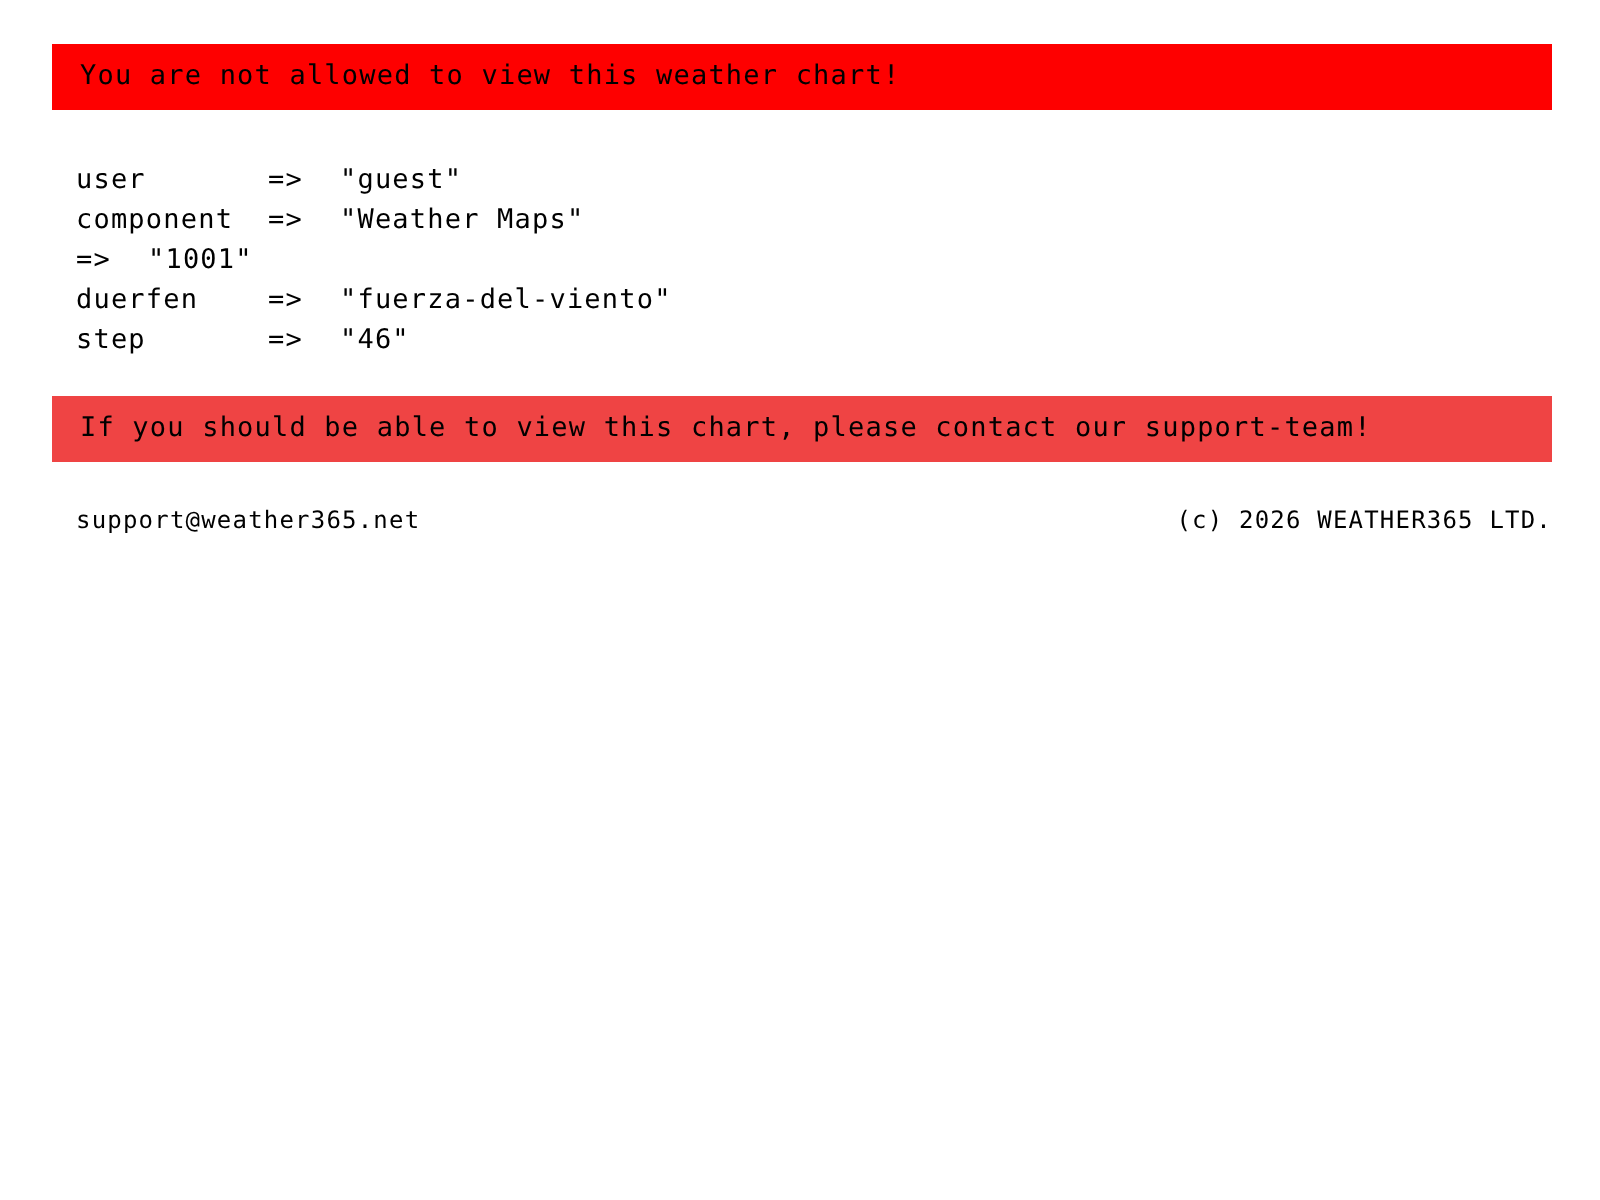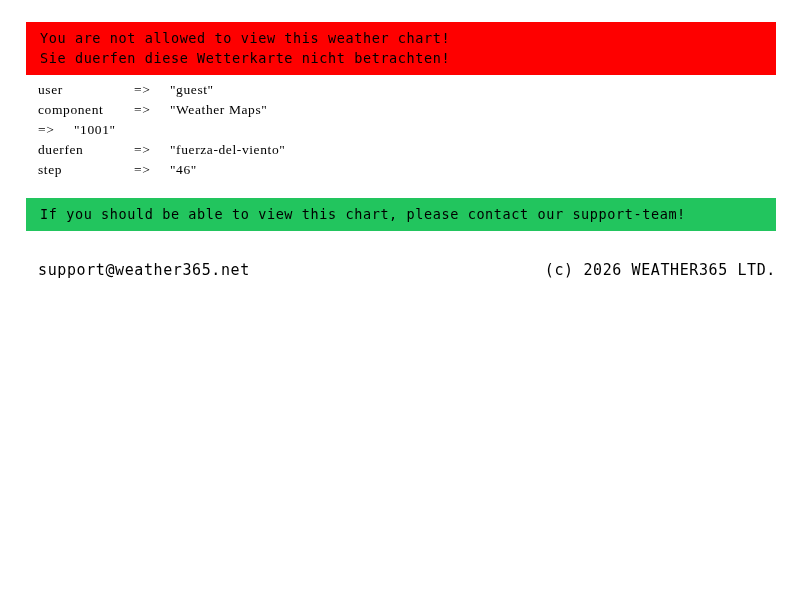--- a/index.html
+++ b/index.html
@@ -26,34 +26,33 @@
     width: 750px;
     box-sizing: border-box;
     padding: 6px 14px 7px 14px;
   }
   .banner-error {
     top: 22px;
     background: #fe0000;
   }
   .banner-ok {
     top: 198px;
-    background: #22c55e;
+    background: #ef4444;
   }
   .banner-line {
     font-family: "DejaVu Sans Mono", monospace;
     font-size: 13.5px;
     line-height: 20px;
     white-space: pre;
     letter-spacing: 0.6px;
   }
   .details {
     position: absolute;
     left: 38px;
     top: 80px;
-    font-family: Liberation Serif, serif;
   }
   .detail-row {
     display: flex;
     line-height: 20px;
     white-space: pre;
     font-size: 13.5px;
     letter-spacing: 0.6px;
   }
   .detail-key {
     width: 96px;
@@ -62,43 +61,42 @@
   .detail-arrow {
     width: 36px;
     flex: 0 0 36px;
   }
   .detail-value {
     flex: 1 1 auto;
   }
   .footer {
     position: absolute;
     left: 38px;
-    top: 260px;
+    top: 250px;
     width: 738px;
     display: flex;
     justify-content: space-between;
-    font-size: 15px;
+    font-size: 12px;
     line-height: 20px;
     white-space: pre;
     letter-spacing: 0.6px;
     text-align: right;
   }
   .footer a {
     color: #000000;
     text-decoration: none;
   }
 </style>
 </head>
 <body>
 
 <div class="page">
 
   <div class="banner banner-error">
     <div class="banner-line">You are not allowed to view this weather chart!</div>
-    <div class="banner-line">Sie duerfen diese Wetterkarte nicht betrachten!</div>
   </div>
 
   <div class="details">
     <div class="detail-row">
       <span class="detail-key">user</span>
       <span class="detail-arrow">=&gt;</span>
       <span class="detail-value">"guest"</span>
     </div>
     <div class="detail-row">
       <span class="detail-key">component</span>

